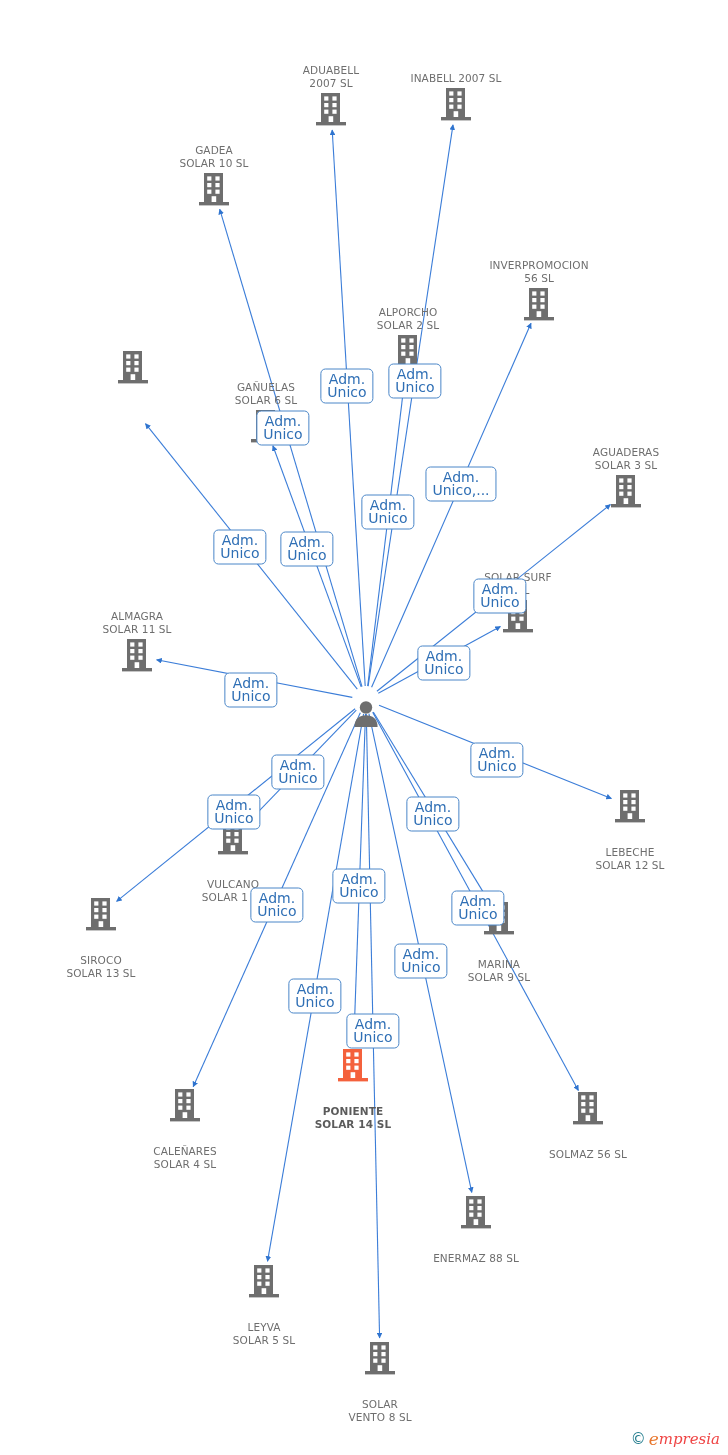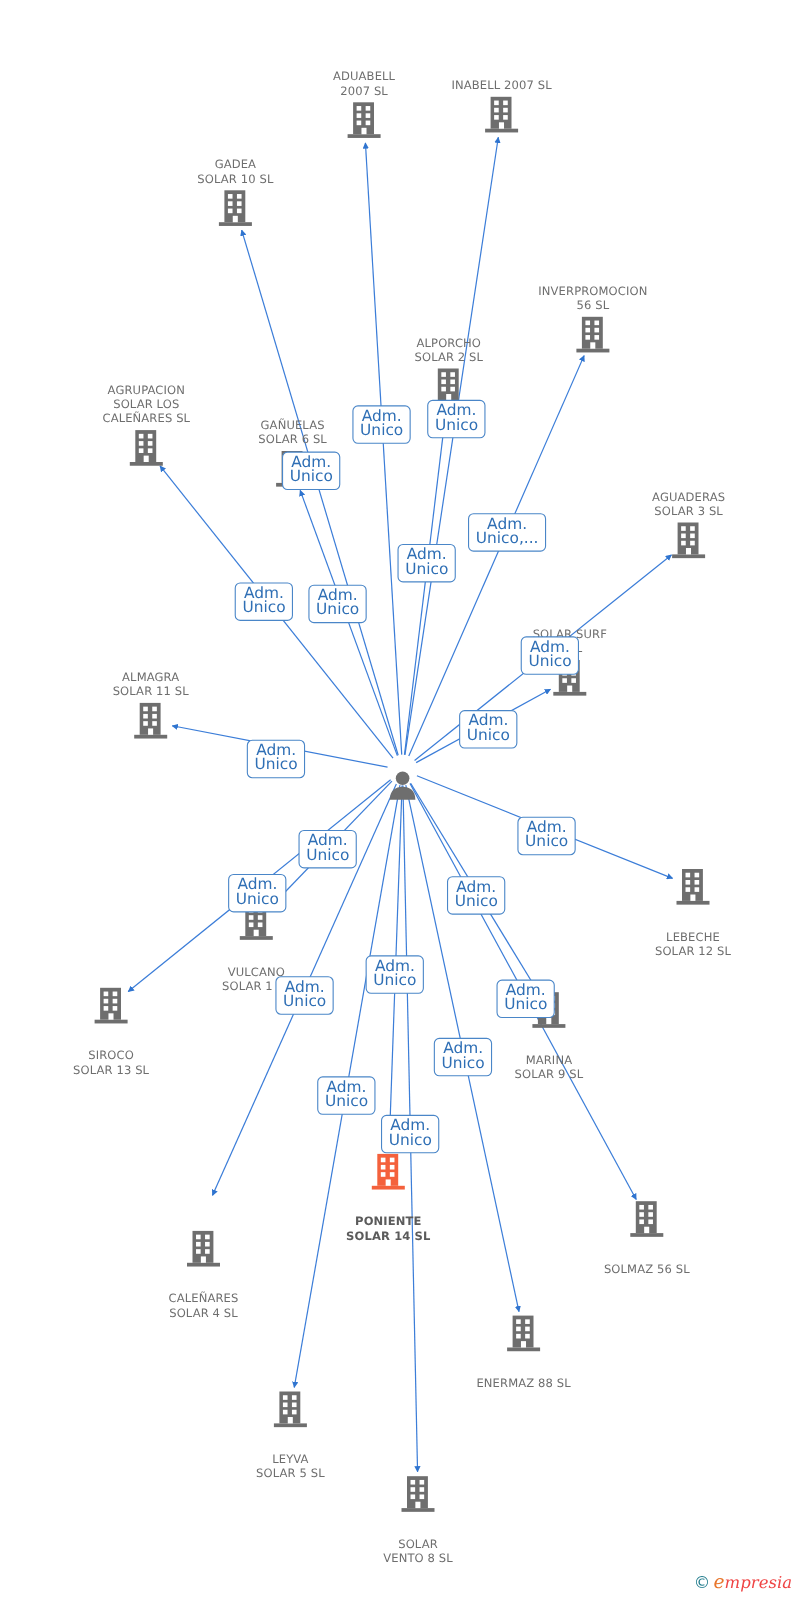--- a/index.html
+++ b/index.html
@@ -143,23 +143,20 @@
               <rect x="18.4" y="5.4" width="4.2" height="4.2"></rect>
               <rect x="10.2" y="12" width="4.2" height="4.2"></rect>
               <rect x="18.4" y="12" width="4.2" height="4.2"></rect>
               <rect x="10.2" y="18.6" width="4.2" height="4.2"></rect>
               <rect x="18.4" y="18.6" width="4.2" height="4.2"></rect>
               <rect x="14.6" y="25.2" width="4.6" height="5.8"></rect>
             </g>
           </svg></span>
       </div>
       <div class="node above" style="left: 133px; top: 349px;">
-        <div class="caption">AGRUPACION
-SOLAR LOS
-CALEÑARES SL</div>
         <span class="glyph"><svg width="34" height="36" viewBox="0 0 34 36" xmlns="http://www.w3.org/2000/svg">
             <rect x="7" y="2" width="19" height="29" fill="#6e6e6e"></rect>
             <rect x="2" y="31" width="30" height="3.4" fill="#6e6e6e"></rect>
             <g fill="#ffffff">
               <rect x="10.2" y="5.4" width="4.2" height="4.2"></rect>
               <rect x="18.4" y="5.4" width="4.2" height="4.2"></rect>
               <rect x="10.2" y="12" width="4.2" height="4.2"></rect>
               <rect x="18.4" y="12" width="4.2" height="4.2"></rect>
               <rect x="10.2" y="18.6" width="4.2" height="4.2"></rect>
               <rect x="18.4" y="18.6" width="4.2" height="4.2"></rect>
@@ -313,21 +310,21 @@
               <rect x="10.2" y="12" width="4.2" height="4.2"></rect>
               <rect x="18.4" y="12" width="4.2" height="4.2"></rect>
               <rect x="10.2" y="18.6" width="4.2" height="4.2"></rect>
               <rect x="18.4" y="18.6" width="4.2" height="4.2"></rect>
               <rect x="14.6" y="25.2" width="4.6" height="5.8"></rect>
             </g>
           </svg></span>
         <div class="caption hl">PONIENTE
 SOLAR 14 SL</div>
       </div>
-      <div class="node below" style="left: 185px; top: 1117px;">
+      <div class="node below" style="left: 185px; top: 1087px;">
         <span class="glyph"><svg width="34" height="36" viewBox="0 0 34 36" xmlns="http://www.w3.org/2000/svg">
             <rect x="7" y="2" width="19" height="29" fill="#6e6e6e"></rect>
             <rect x="2" y="31" width="30" height="3.4" fill="#6e6e6e"></rect>
             <g fill="#ffffff">
               <rect x="10.2" y="5.4" width="4.2" height="4.2"></rect>
               <rect x="18.4" y="5.4" width="4.2" height="4.2"></rect>
               <rect x="10.2" y="12" width="4.2" height="4.2"></rect>
               <rect x="18.4" y="12" width="4.2" height="4.2"></rect>
               <rect x="10.2" y="18.6" width="4.2" height="4.2"></rect>
               <rect x="18.4" y="18.6" width="4.2" height="4.2"></rect>

